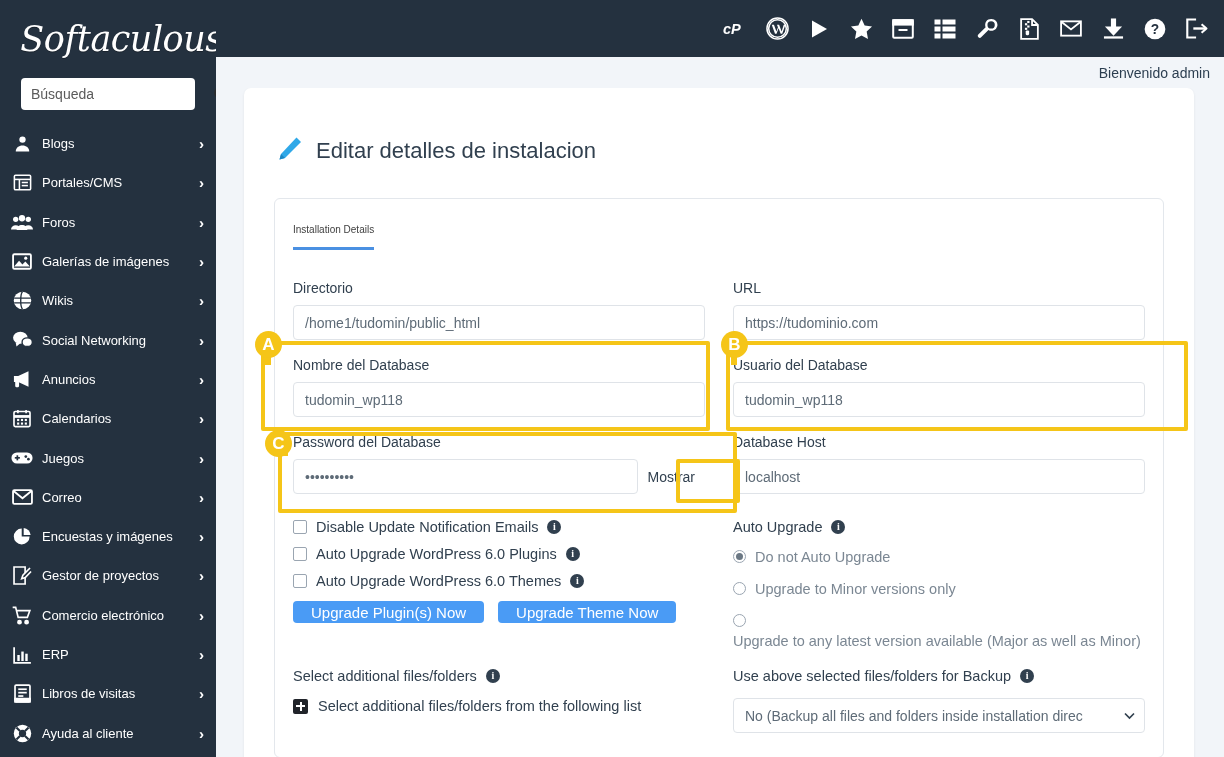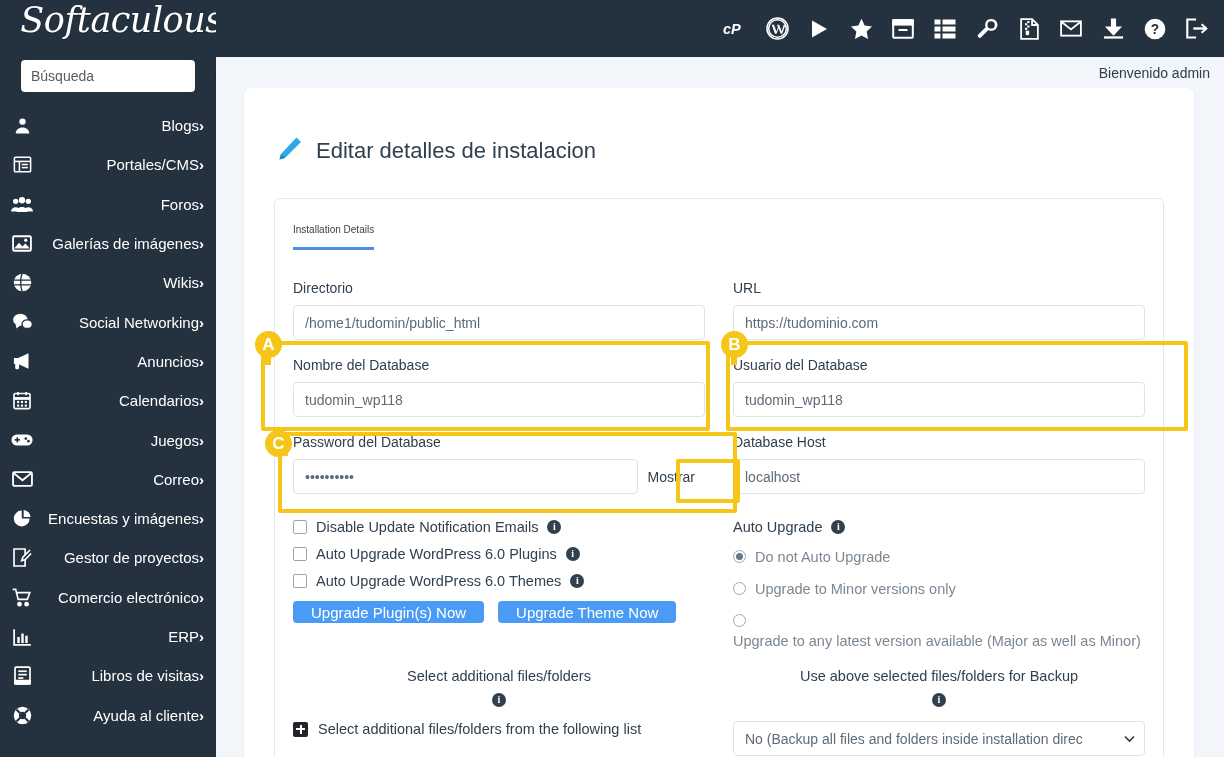--- a/index.html
+++ b/index.html
@@ -11,21 +11,21 @@
   }
   .app { display: flex; width: 1224px; height: 757px; position: relative; }
 
   
   .sidebar {
     width: 216px; min-width: 216px; height: 757px;
     background: #24313f;
     display: flex; flex-direction: column;
     overflow: hidden;
   }
-  .logo-wrap { height: 60px; display:flex; justify-content:center;margin-left:27px; }
+  .logo-wrap { height: 78px; display:flex; align-items:center; justify-content:center;margin-left:27px; }
   .logo {
     color: #ffffff;
     font-family: "DejaVu Serif", serif;
     font-style: italic;
     font-size: 35px;
     letter-spacing: -0.5px;
     text-shadow: 0 1px 0 rgba(0,0,0,.3);
   }
   .search-wrap { padding: 0 21px 14px 21px; }
   .search-box {
@@ -47,21 +47,21 @@
     padding: 0 12px 0 10px;
     color: #ffffff;
     cursor: pointer;
   }
   .nav-ico {
     width: 24px; height: 20px; flex: 0 0 24px;
     display:flex; align-items:center; justify-content:center;
     margin-right: 8px;
   }
   .nav-ico svg { display:block; }
-  .nav-label { flex: 1; font-size: 15px; white-space: nowrap; text-align: right; }
+  .nav-label { flex: 1; font-size: 13px; white-space: nowrap; }
   .nav-chev { font-size: 15px; font-weight: bold; color: #fff; }
 
   
   .right { flex: 1; height: 757px; display: flex; flex-direction: column; background:#f2f5f9; }
 
   .topbar {
     height: 57px; background: #24313f;
     display: flex; align-items: center; justify-content: flex-end;
     padding-right: 14px;
   }
@@ -155,21 +155,21 @@
   .radio {
     width: 13px; height: 13px; flex:0 0 13px; margin-top: 3px;
     border: 1px solid #9aa5b1; border-radius: 50%; background: #fff;
     display:flex; align-items:center; justify-content:center;
   }
   .radio.on::after {
     content:''; width: 7px; height: 7px; border-radius: 50%; background: #6b7884;
   }
   .rtext { font-size: 14.5px; color: #7b8793; line-height: 1.45; }
 
-  .sect-head { font-size: 14.5px; color: #31404f; display:flex; align-items:center; gap:9px; margin: 16px 0 14px 0; flex-direction: column;}
+  .sect-head { font-size: 14.5px; color: #31404f; display:flex; align-items:center; gap:9px; margin: 16px 0 14px 0;}
   .plusrow { display:flex; align-items:center; gap: 10px; }
   .plus-ico {
     width: 15px; height: 15px; flex:0 0 15px; background: #21242a; border-radius: 2px;
     position: relative;
   }
   .plus-ico::before, .plus-ico::after {
     content:''; position:absolute; background:#fff;
   }
   .plus-ico::before { left: 6.5px; top: 3px; width: 2px; height: 9px; }
   .plus-ico::after  { top: 6.5px; left: 3px; height: 2px; width: 9px; }

